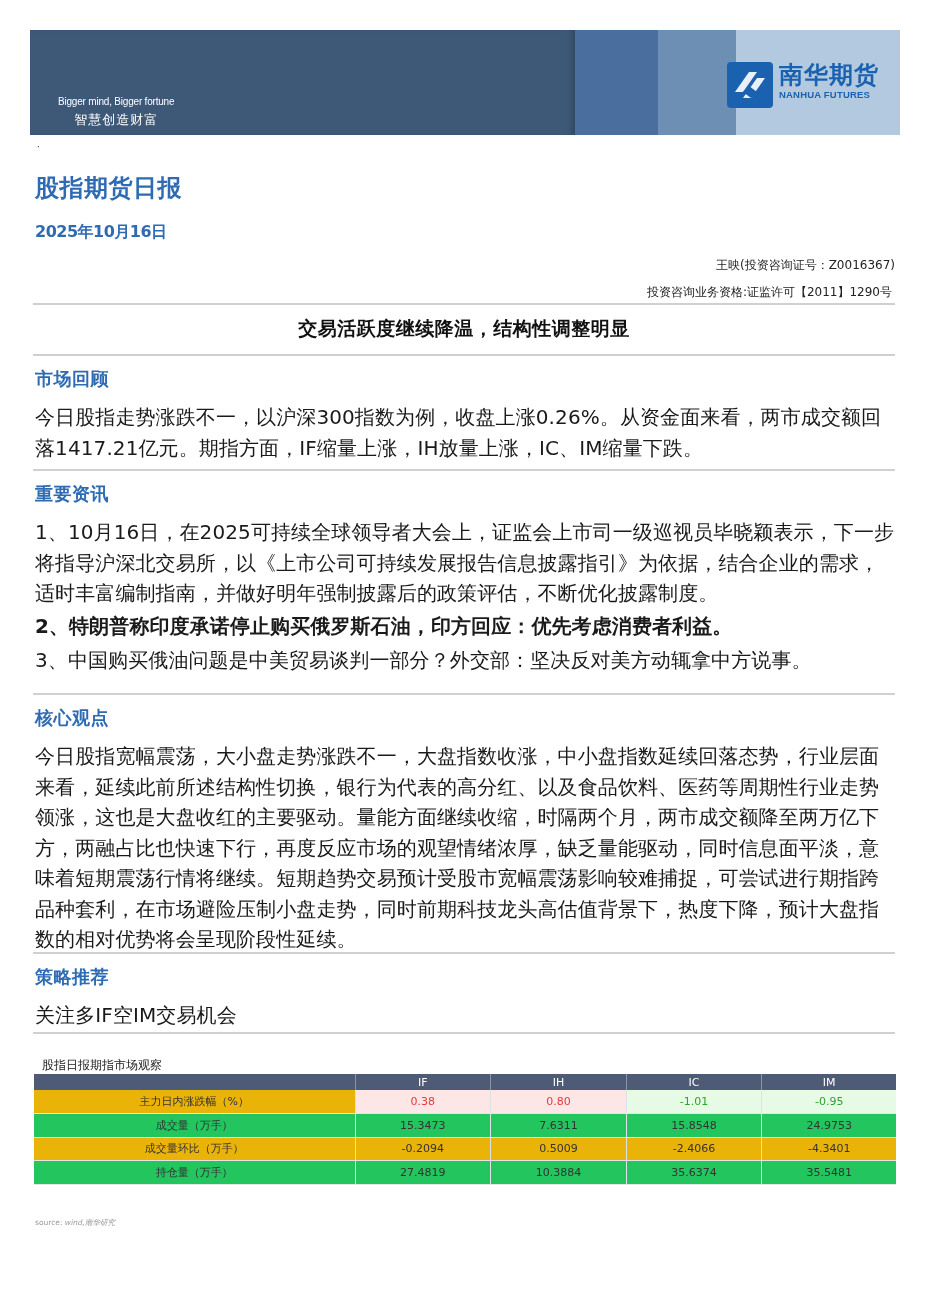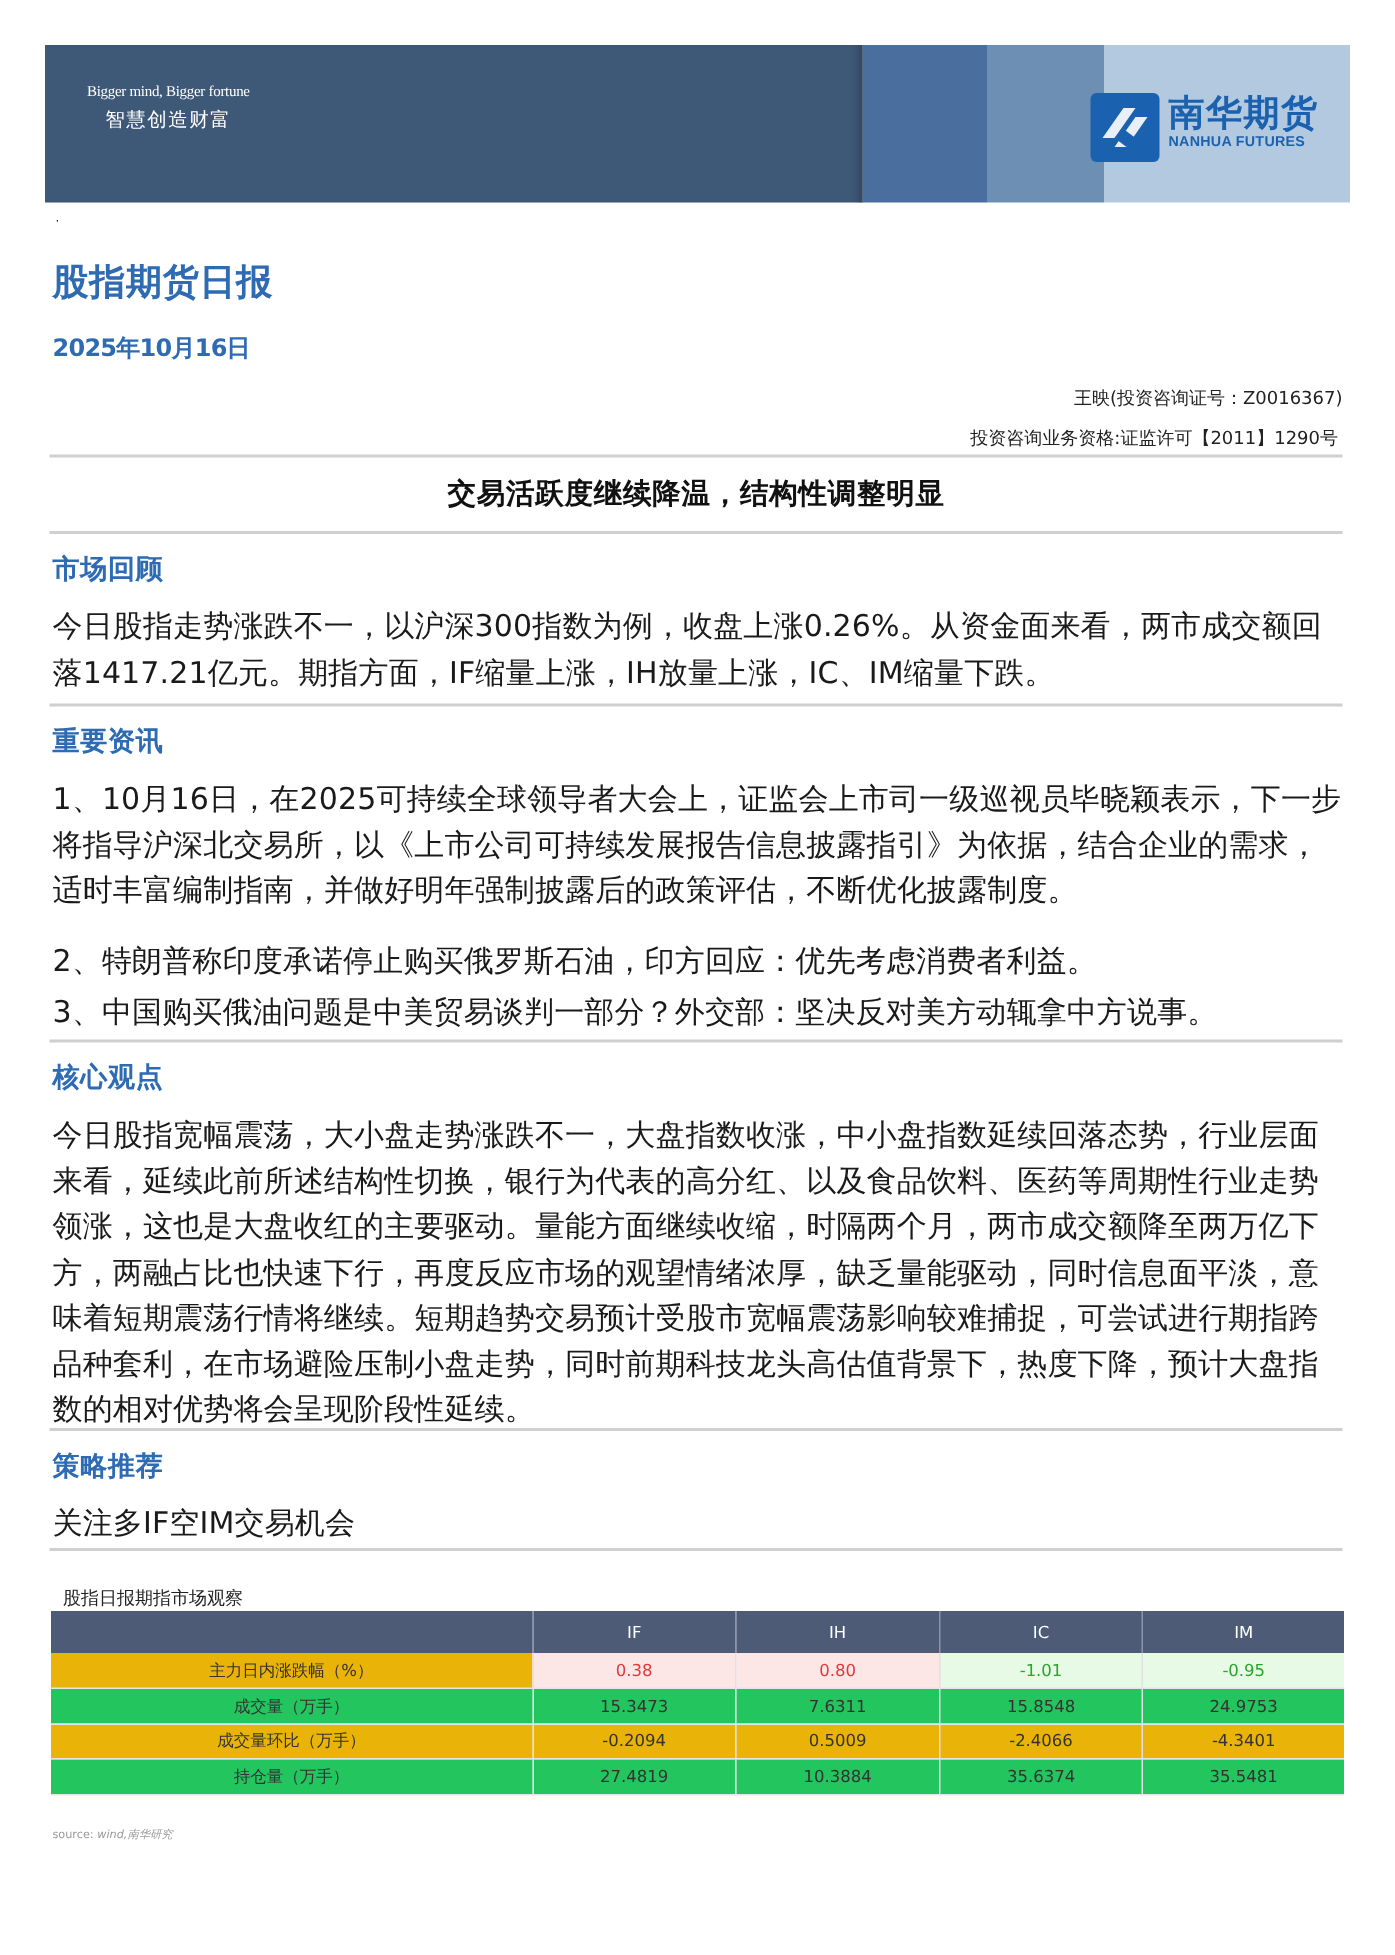--- a/index.html
+++ b/index.html
@@ -6,21 +6,21 @@
     html, body { width: 930px; height: 1303px; background: #ffffff; }
     body { position: relative; font-family: "DejaVu Sans", "Liberation Sans", sans-serif; color: #1a1a1a; overflow: hidden; }
 
     
     .banner { position: absolute; left: 30px; top: 30px; width: 870px; height: 105px; display: flex; }
     .banner .seg1 { width: 545px; height: 100%; background: #3e5878; position: relative; box-shadow: inset -6px 0 6px -4px rgba(0,0,0,0.25); }
     .banner .seg2 { width: 83px; height: 100%; background: #4a6e9e; }
     .banner .seg3 { width: 78px; height: 100%; background: #6e8fb4; }
     .banner .seg4 { flex: 1; height: 100%; background: #b3c9df; }
     .slogan { position: absolute; left: 58px; top: 56px; color: #ffffff; text-align: center; }
-    .slogan .en { font-family: Liberation Serif, serif; font-size: 10px; letter-spacing: -0.2px; display: block; }
+    .slogan .en { font-family: Liberation Sans, sans-serif; font-size: 10px; letter-spacing: -0.2px; display: block; margin-top: 40px; }
     .slogan .cn { font-size: 13px; letter-spacing: 1px; display: block; margin-top: 4px; }
     .logo { position: absolute; left: 727px; top: 62px; display: flex; align-items: flex-start; }
     .logo-mark { width: 46px; height: 46px; background: #1a62b0; border-radius: 4px; position: relative; overflow: hidden; }
     .logo-mark svg { position: absolute; left: 0; top: 0; }
     .logo-text { margin-left: 6px; color: #1a62b0; }
     .logo-text .cn { font-size: 24px; font-weight: bold; letter-spacing: 1px; display: block; line-height: 26px; }
     .logo-text .en { font-family: "Liberation Sans", sans-serif; font-size: 9.5px; font-weight: bold; display: block; letter-spacing: 0.2px; margin-top: 1px; }
 
     .dot { position: absolute; left: 37px; top: 143px; font-size: 8px; color: #000; }
 
@@ -34,21 +34,21 @@
 
     .headline { position: absolute; left: 33px; width: 862px; top: 316px; text-align: center; font-size: 19px; font-weight: bold; color: #111; letter-spacing: 0.5px; }
 
     .section-title { position: absolute; left: 35px; font-size: 18px; font-weight: bold; color: #2e6bb3; letter-spacing: 0.5px; }
     .para { position: absolute; left: 35px; width: 860px; font-size: 20px; line-height: 30.5px; color: #1a1a1a; letter-spacing: 0.1px; }
     .para p { margin: 0; }
 
     
     .tbl-caption { position: absolute; left: 42px; top: 1057px; font-size: 12px; color: #222; }
     .data-table { position: absolute; left: 34px; top: 1074px; width: 862px; border-collapse: collapse; font-family: "DejaVu Sans", sans-serif; font-size: 11px; }
-    .data-table th { background: #4e5b77; color: #ffffff; font-weight: normal; height: 28px; text-align: center; border-right: 1px solid #8a94aa; }
+    .data-table th { background: #4e5b77; color: #ffffff; font-weight: normal; height: 16px; text-align: center; border-right: 1px solid #8a94aa; }
     .data-table th:last-child { border-right: none; }
     .data-table td { height: 23.5px; text-align: center; color: #333; border-right: 1px solid #e0e0e6; border-bottom: 1px solid #e4e4ea; }
     .data-table td:last-child { border-right: none; }
     .data-table tr.odd td { background: #eab308; }
     .data-table tr.even td { background: #22c55e; }
     .data-table td.up { background: #fde6e6 !important; color: #e23a3a; }
     .data-table td.down { background: #e6fae6 !important; color: #2aa52a; }
     .col-label { width: 321px; }
     .source { position: absolute; left: 35px; top: 1218px; font-size: 7.5px; color: #999; }
     .source i { font-style: italic; }
@@ -92,21 +92,21 @@
 <div class="headline">交易活跃度继续降温，结构性调整明显</div>
 <div class="hr" style="top:354px;"></div>
 
 <div class="section-title" style="top:367px;">市场回顾</div>
 <div class="para" style="top:402px;">今日股指走势涨跌不一，以沪深300指数为例，收盘上涨0.26%。从资金面来看，两市成交额回落1417.21亿元。期指方面，IF缩量上涨，IH放量上涨，IC、IM缩量下跌。</div>
 <div class="hr" style="top:469px;"></div>
 
 <div class="section-title" style="top:482px;">重要资讯</div>
 <div class="para" style="top:517px;">
   <p>1、10月16日，在2025可持续全球领导者大会上，证监会上市司一级巡视员毕晓颖表示，下一步将指导沪深北交易所，以《上市公司可持续发展报告信息披露指引》为依据，结合企业的需求，适时丰富编制指南，并做好明年强制披露后的政策评估，不断优化披露制度。</p>
-  <p style="margin-top:16px;">2、特朗普称印度承诺停止购买俄罗斯石油，印方回应：优先考虑消费者利益。</p>
+  <p style="margin-top:2px;font-weight:bold;">2、特朗普称印度承诺停止购买俄罗斯石油，印方回应：优先考虑消费者利益。</p>
   <p style="margin-top:4px;">3、中国购买俄油问题是中美贸易谈判一部分？外交部：坚决反对美方动辄拿中方说事。</p>
 </div>
 <div class="hr" style="top:693px;"></div>
 
 <div class="section-title" style="top:706px;">核心观点</div>
 <div class="para" style="top:741px;">今日股指宽幅震荡，大小盘走势涨跌不一，大盘指数收涨，中小盘指数延续回落态势，行业层面来看，延续此前所述结构性切换，银行为代表的高分红、以及食品饮料、医药等周期性行业走势领涨，这也是大盘收红的主要驱动。量能方面继续收缩，时隔两个月，两市成交额降至两万亿下方，两融占比也快速下行，再度反应市场的观望情绪浓厚，缺乏量能驱动，同时信息面平淡，意味着短期震荡行情将继续。短期趋势交易预计受股市宽幅震荡影响较难捕捉，可尝试进行期指跨品种套利，在市场避险压制小盘走势，同时前期科技龙头高估值背景下，热度下降，预计大盘指数的相对优势将会呈现阶段性延续。</div>
 <div class="hr" style="top:952px;"></div>
 
 <div class="section-title" style="top:965px;">策略推荐</div>
 <div class="para" style="top:1000px;">关注多IF空IM交易机会</div>

